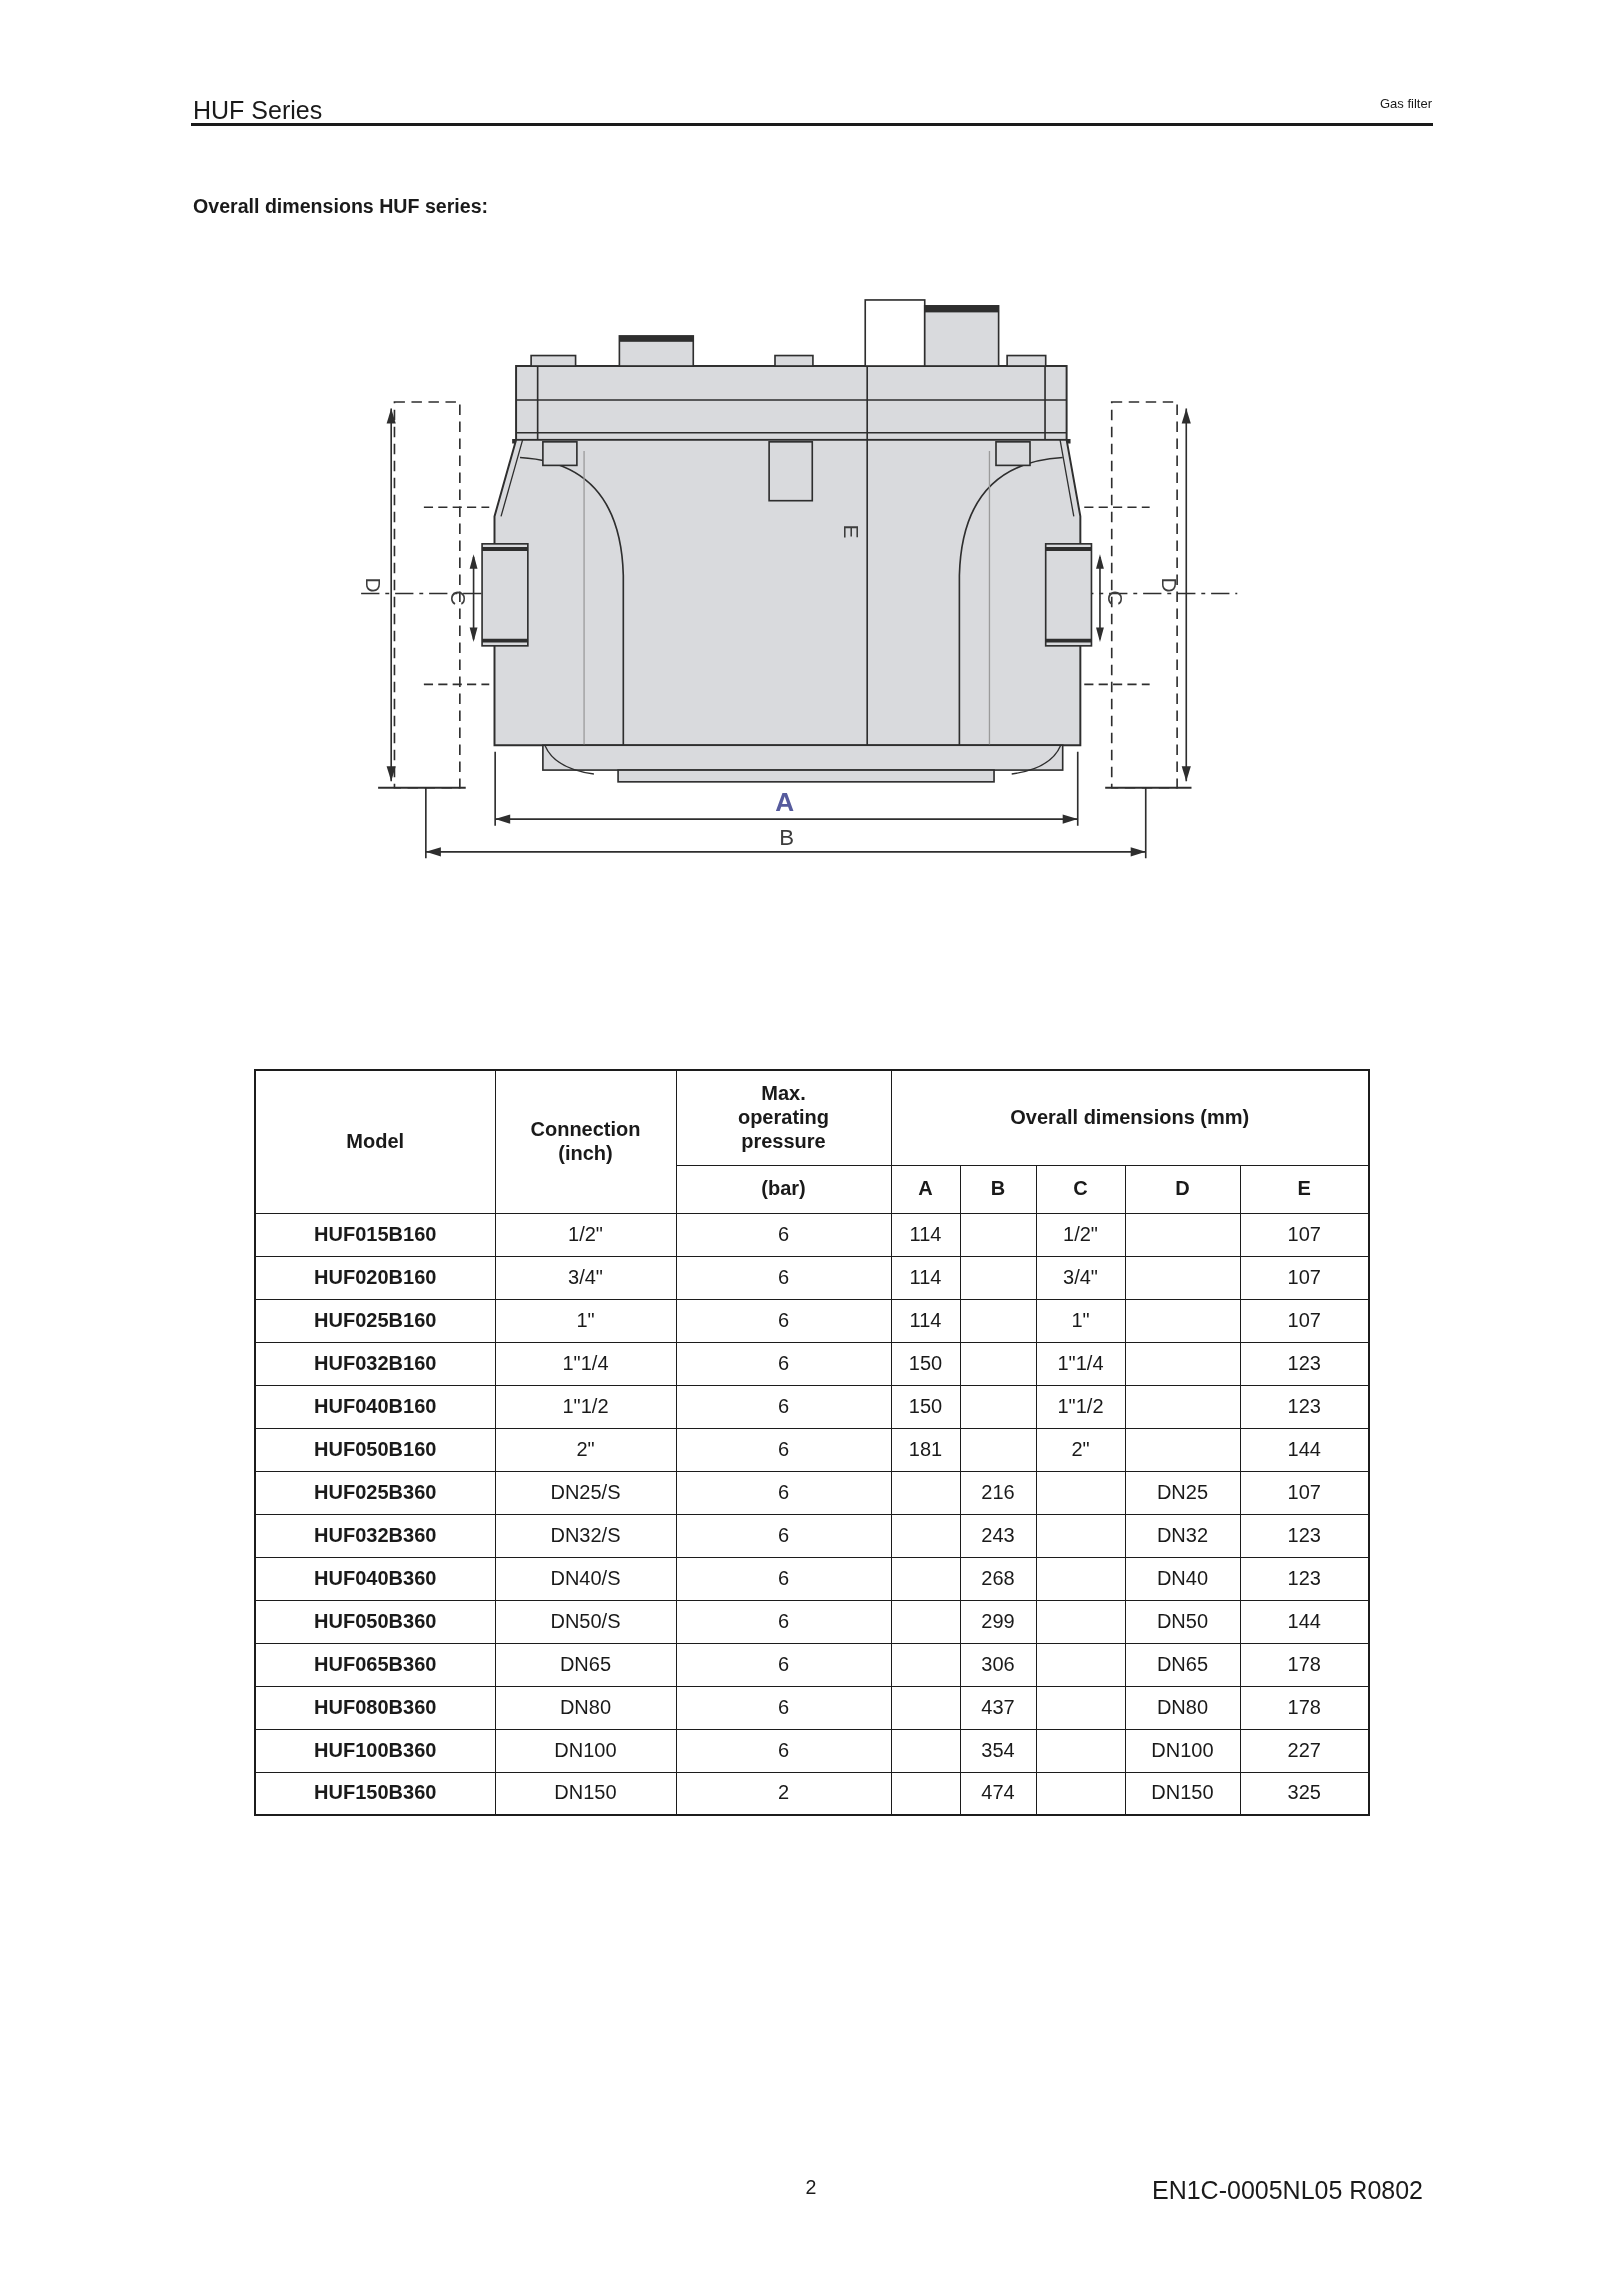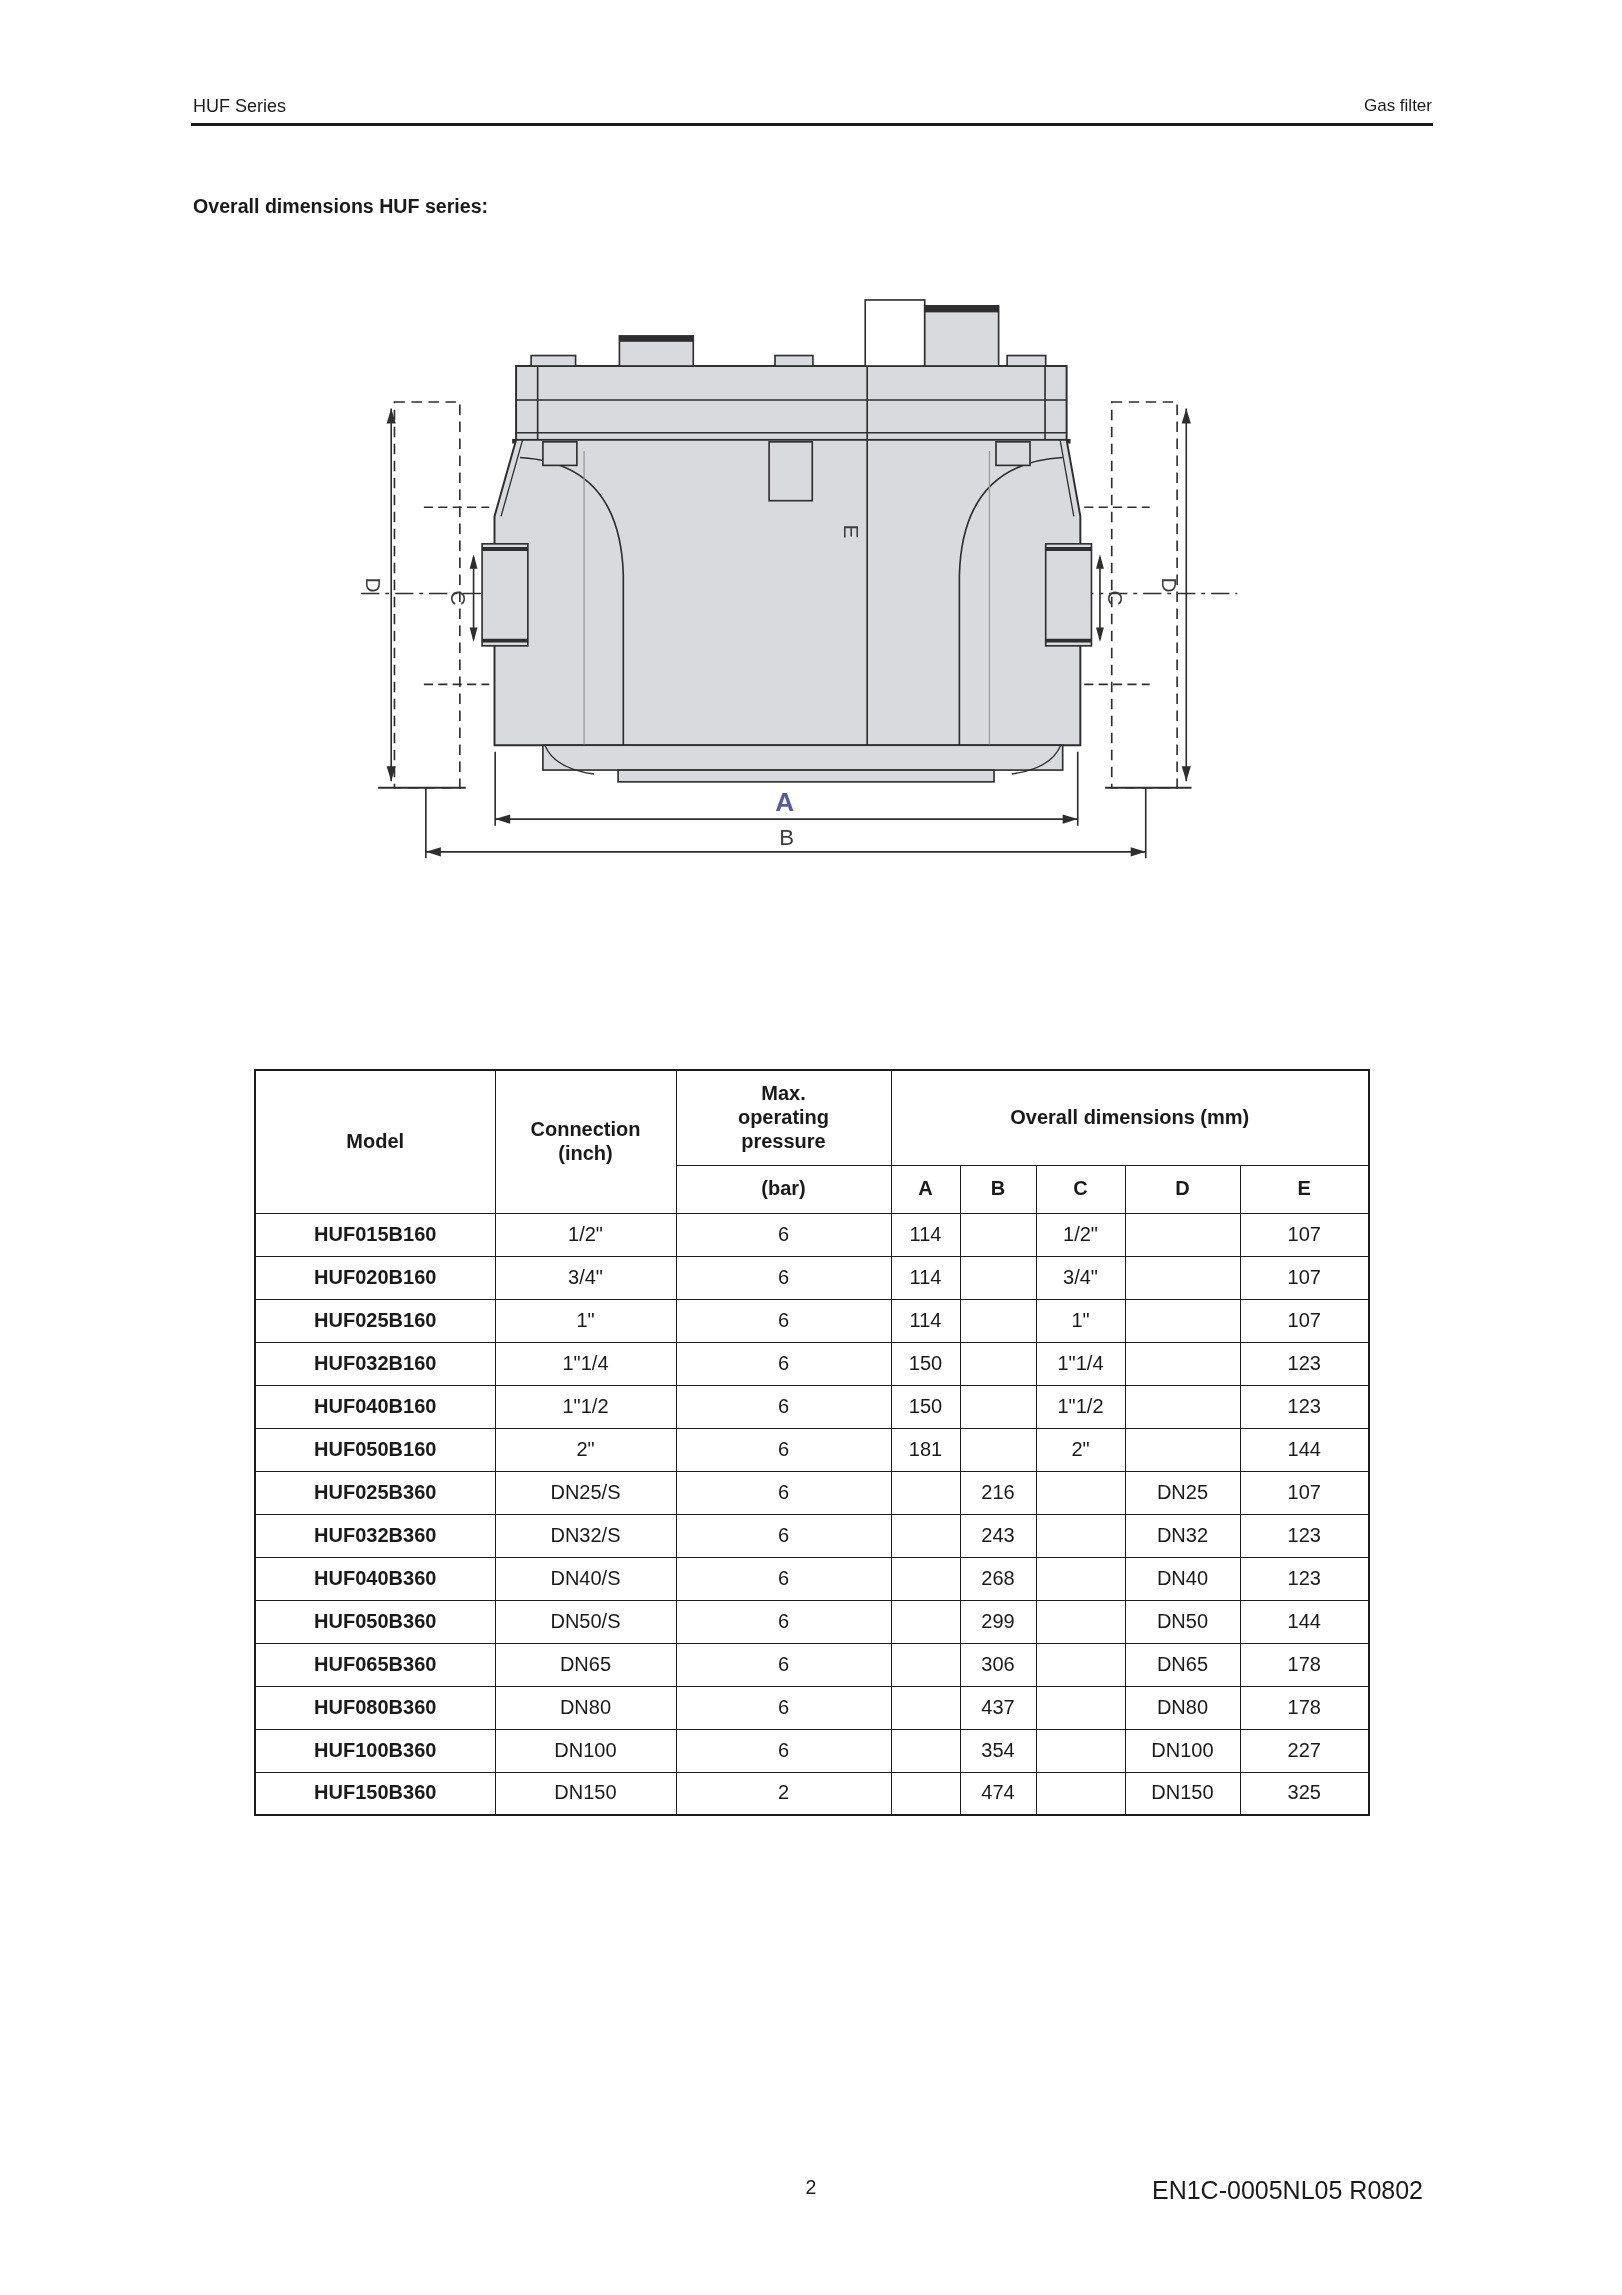--- a/index.html
+++ b/index.html
@@ -1,21 +1,21 @@
 <!DOCTYPE html>
 <html style="font-size:10.5px"><head>
 <meta charset="utf-8">
 <style>
   html,body{margin:0;padding:0;background:#ffffff;}
   body{font-family:"Liberation Sans","DejaVu Sans",sans-serif;color:#1a1a1a;}
   #page{position:relative;width:1622px;height:2295px;background:#ffffff;overflow:hidden;}
 
   
-  .hdr-left{position:absolute;left:193px;top:96px;font-size:18px;}
-  .hdr-right{position:absolute;right:190px;top:96px;font-size:17px;}
+  .hdr-left{position:absolute;left:193px;top:96px;font-size:25px;}
+  .hdr-right{position:absolute;right:190px;top:96px;font-size:13px;}
   .hdr-rule{position:absolute;left:191px;top:123px;width:1242px;height:2.6px;background:#1a1a1a;}
 
   
   .sec-title{position:absolute;left:193px;top:195px;font-size:19.6px;font-weight:bold;}
 
   
   .drawing{position:absolute;left:353px;top:281px;width:929px;height:595px;}
 
   
   table.dim{position:absolute;left:254px;top:1069px;width:1114px;border-collapse:collapse;table-layout:fixed;background:#fff;}

